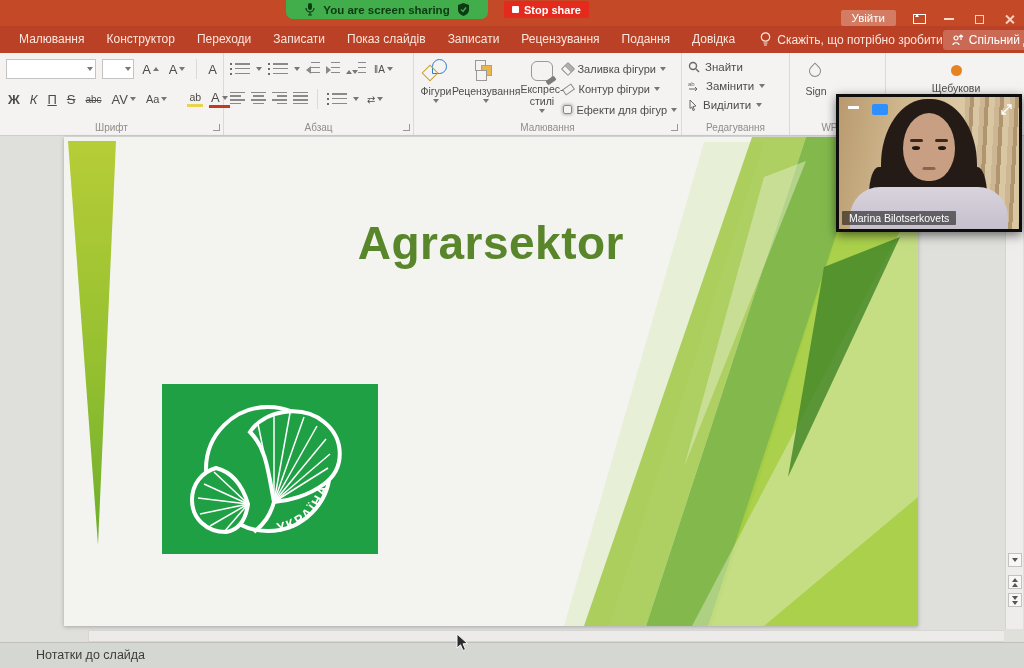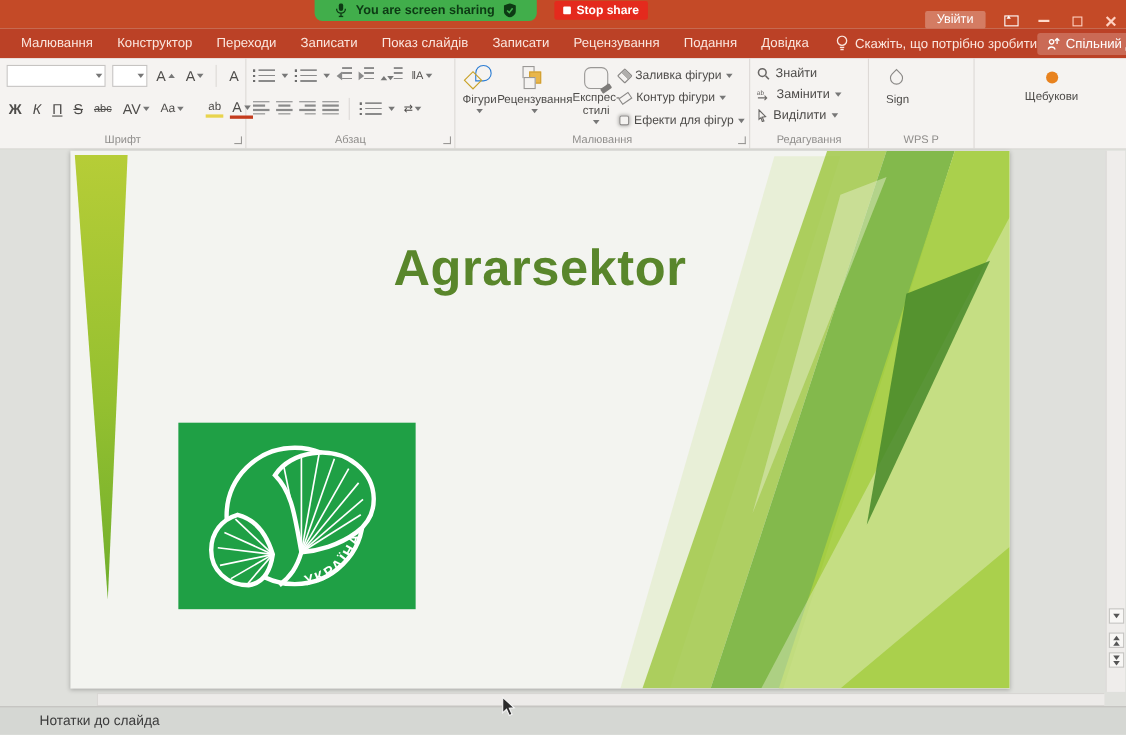--- a/index.html
+++ b/index.html
@@ -503,14 +503,36 @@
 
   <div class="hstrip"></div>
   <div class="notesbar">
     <span>Нотатки до слайда</span>
   </div>
 
   <svg class="cursor" width="13" height="19" viewBox="0 0 13 19">
     <path d="M1 1 L1 15 L4.5 11.8 L7 17.5 L9.5 16.4 L7 10.8 L11.5 10.5 Z" fill="#2b2b2b" stroke="#f5f5f5" stroke-width="1"></path>
   </svg>
 
+  <div class="webcam">
+    <div class="video">
+      <div class="curtain"></div>
+      <div class="hair"></div>
+      <div class="lock" style="left:30px"></div>
+      <div class="lock" style="right:32px"></div>
+      <div class="shoulders"></div>
+      <div class="face">
+        <span class="brow" style="left:7px"></span>
+          <span class="brow" style="right:7px"></span>
+        <span class="eye" style="left:9px"></span>
+          <span class="eye" style="right:9px"></span>
+        <span class="mouth"></span>
+      </div>
+      <span class="vc-min"></span>
+      <span class="vc-blue"></span>
+      <svg class="vc-exp" width="15" height="15" viewBox="0 0 15 15">
+        <path d="M3 12 L12 3 M8 3 h4 v4 M7 12 h-4 v-4" stroke="#fff" stroke-width="1.4" fill="none"></path>
+      </svg>
+      <span class="namebar">Marina Bilotserkovets</span>
+    </div>
+  </div>
 
 </div>
 
 </body></html>

